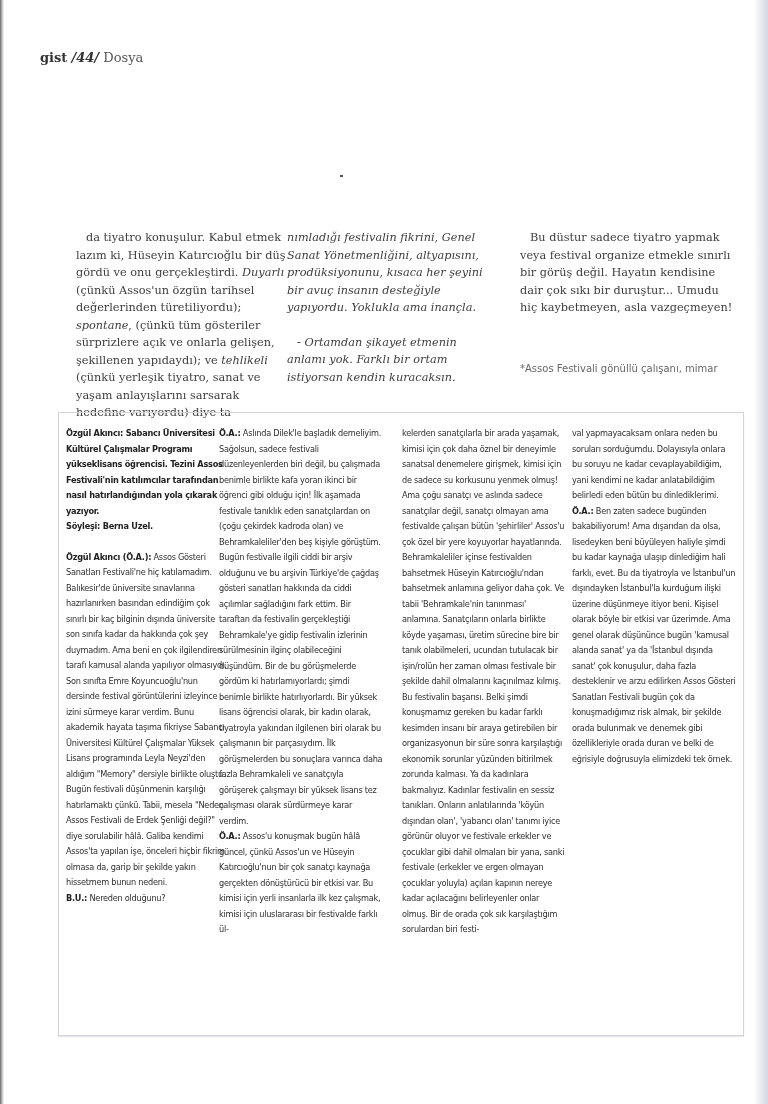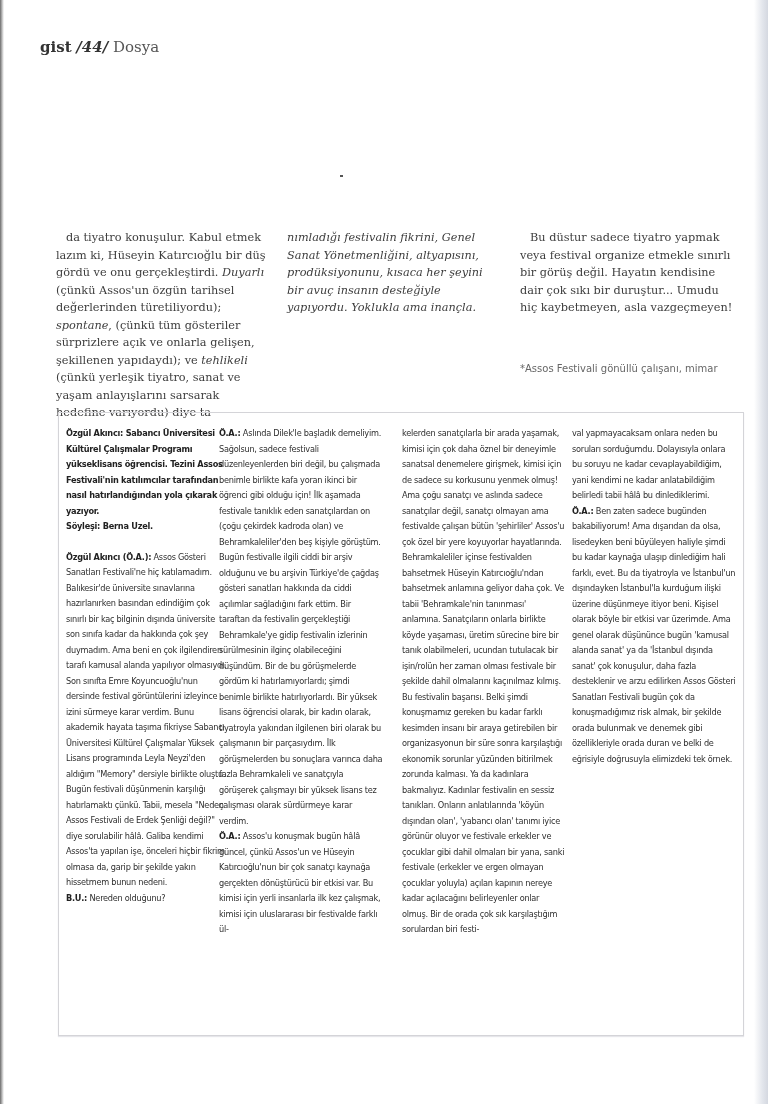--- a/index.html
+++ b/index.html
@@ -9,33 +9,33 @@
   }
   .left-edge {
     position: absolute; left: 0; top: 0; width: 4px; height: 1104px;
     background: linear-gradient(to right, #6b6b6b, #c8c8c8 60%, #ffffff);
   }
   .right-edge {
     position: absolute; right: 0; top: 0; width: 14px; height: 1104px;
     background: linear-gradient(to right, #ffffff, #e3e6ec 60%, #d4d8e0);
   }
   .header {
-    position: absolute; left: 40px; top: 38px;
-    font-family: "DejaVu Serif", serif; font-size: 15px; color: #555;
+    position: absolute; left: 40px; top: 50px;
+    font-family: "DejaVu Serif", serif; font-size: 13px; color: #555;
   }
   .header .bold { font-weight: bold; color: #333; }
   .header .num { font-style: italic; font-weight: bold; color: #333; }
   .speck { position: absolute; left: 340px; top: 175px; width: 3px; height: 2px; background: #555; }
 
   .top-col {
     position: absolute; top: 229px; font-size: 11.3px; line-height: 17.5px; color: #3d3d3d;
     font-family: "DejaVu Serif", serif;
   }
   .top-col p { margin: 0; }
-  .col1 { left: 56px; width: 210px; }
+  .col1 { left: 76px; width: 210px; }
   .col2 { left: 287px; width: 210px; font-style: italic; }
   .col3 { left: 520px; width: 215px; }
   .top-col .indent { text-indent: 10px; }
   .gap { height: 17px; }
   .footnote {
     position: absolute; left: 520px; top: 363px; font-family: "DejaVu Sans", sans-serif;
     font-size: 10px; color: #666;
   }
 
   .interview-box {
@@ -68,20 +68,21 @@
 </div>
 <div class="speck"></div>
 
 <div class="top-col col1">
   <p class="indent"><span>da tiyatro konuşulur. Kabul etmek lazım ki, Hüseyin Katırcıoğlu bir düş gördü ve onu gerçekleştirdi. </span><i>Duyarlı</i><span> (çünkü Assos'un özgün tarihsel değerlerinden türetiliyordu); </span><i>spontane</i><span>, (çünkü tüm gösteriler sürprizlere açık ve onlarla gelişen, şekillenen yapıdaydı); ve </span><i>tehlikeli</i><span> (çünkü yerleşik tiyatro, sanat ve yaşam anlayışlarını sarsarak hedefine varıyordu) diye ta-</span></p>
 </div>
 
 <div class="top-col col2">
   <p>nımladığı festivalin fikrini, Genel Sanat Yönetmenliğini, altyapısını, prodüksiyonunu, kısaca her şeyini bir avuç insanın desteğiyle yapıyordu. Yoklukla ama inançla.</p>
   <div class="gap"></div>
+  <p class="indent">- Ortamdan şikayet etmenin anlamı yok. Farklı bir ortam istiyorsan kendin kuracaksın.</p>
 </div>
 
 <div class="top-col col3">
   <p class="indent">Bu düstur sadece tiyatro yapmak veya festival organize etmekle sınırlı bir görüş değil. Hayatın kendisine dair çok sıkı bir duruştur... Umudu hiç kaybetmeyen, asla vazgeçmeyen!</p>
 </div>
 <div class="footnote">*Assos Festivali gönüllü çalışanı, mimar</div>
 
 <div class="interview-box"></div>
 
 <div class="icol ic1">
@@ -94,15 +95,15 @@
 <div class="icol ic2">
   <p><b>Ö.A.:</b><span> Aslında Dilek'le başladık demeliyim. Sağolsun, sadece festivali düzenleyenlerden biri değil, bu çalışmada benimle birlikte kafa yoran ikinci bir öğrenci gibi olduğu için! İlk aşamada festivale tanıklık eden sanatçılardan on (çoğu çekirdek kadroda olan) ve Behramkaleliler'den beş kişiyle görüştüm. Bugün festivalle ilgili ciddi bir arşiv olduğunu ve bu arşivin Türkiye'de çağdaş gösteri sanatları hakkında da ciddi açılımlar sağladığını fark ettim. Bir taraftan da festivalin gerçekleştiği Behramkale'ye gidip festivalin izlerinin sürülmesinin ilginç olabileceğini düşündüm. Bir de bu görüşmelerde gördüm ki hatırlamıyorlardı; şimdi benimle birlikte hatırlıyorlardı. Bir yüksek lisans öğrencisi olarak, bir kadın olarak, tiyatroyla yakından ilgilenen biri olarak bu çalışmanın bir parçasıydım. İlk görüşmelerden bu sonuçlara varınca daha fazla Behramkaleli ve sanatçıyla görüşerek çalışmayı bir yüksek lisans tez çalışması olarak sürdürmeye karar verdim.</span></p>
   <p><b>Ö.A.:</b><span> Assos'u konuşmak bugün hâlâ güncel, çünkü Assos'un ve Hüseyin Katırcıoğlu'nun bir çok sanatçı kaynağa gerçekten dönüştürücü bir etkisi var. Bu kimisi için yerli insanlarla ilk kez çalışmak, kimisi için uluslararası bir festivalde farklı ül-</span></p>
 </div>
 
 <div class="icol ic3">
   <p>kelerden sanatçılarla bir arada yaşamak, kimisi için çok daha öznel bir deneyimle sanatsal denemelere girişmek, kimisi için de sadece su korkusunu yenmek olmuş! Ama çoğu sanatçı ve aslında sadece sanatçılar değil, sanatçı olmayan ama festivalde çalışan bütün 'şehirliler' Assos'u çok özel bir yere koyuyorlar hayatlarında. Behramkaleliler içinse festivalden bahsetmek Hüseyin Katırcıoğlu'ndan bahsetmek anlamına geliyor daha çok. Ve tabii 'Behramkale'nin tanınması' anlamına. Sanatçıların onlarla birlikte köyde yaşaması, üretim sürecine bire bir tanık olabilmeleri, ucundan tutulacak bir işin/rolün her zaman olması festivale bir şekilde dahil olmalarını kaçınılmaz kılmış. Bu festivalin başarısı. Belki şimdi konuşmamız gereken bu kadar farklı kesimden insanı bir araya getirebilen bir organizasyonun bir süre sonra karşılaştığı ekonomik sorunlar yüzünden bitirilmek zorunda kalması. Ya da kadınlara bakmalıyız. Kadınlar festivalin en sessiz tanıkları. Onların anlatılarında 'köyün dışından olan', 'yabancı olan' tanımı iyice görünür oluyor ve festivale erkekler ve çocuklar gibi dahil olmaları bir yana, sanki festivale (erkekler ve ergen olmayan çocuklar yoluyla) açılan kapının nereye kadar açılacağını belirleyenler onlar olmuş. Bir de orada çok sık karşılaştığım sorulardan biri festi-</p>
 </div>
 
 <div class="icol ic4">
-  <p>val yapmayacaksam onlara neden bu soruları sorduğumdu. Dolayısıyla onlara bu soruyu ne kadar cevaplayabildiğim, yani kendimi ne kadar anlatabildiğim belirledi tabii hâlâ bu dinlediklerimi.</p>
+  <p>val yapmayacaksam onlara neden bu soruları sorduğumdu. Dolayısıyla onlara bu soruyu ne kadar cevaplayabildiğim, yani kendimi ne kadar anlatabildiğim belirledi eden bütün bu dinlediklerimi.</p>
   <p><b>Ö.A.:</b><span> Ben zaten sadece bugünden bakabiliyorum! Ama dışarıdan da olsa, lisedeyken beni büyüleyen haliyle şimdi bu kadar kaynağa ulaşıp dinlediğim hali farklı, evet. Bu da tiyatroyla ve İstanbul'un dışındayken İstanbul'la kurduğum ilişki üzerine düşünmeye itiyor beni. Kişisel olarak böyle bir etkisi var üzerimde. Ama genel olarak düşününce bugün 'kamusal alanda sanat' ya da 'İstanbul dışında sanat' çok konuşulur, daha fazla desteklenir ve arzu edilirken Assos Gösteri Sanatları Festivali bugün çok da konuşmadığımız risk almak, bir şekilde orada bulunmak ve denemek gibi özellikleriyle orada duran ve belki de eğrisiyle doğrusuyla elimizdeki tek örnek.</span></p>
 </div>
 
 </body></html>

